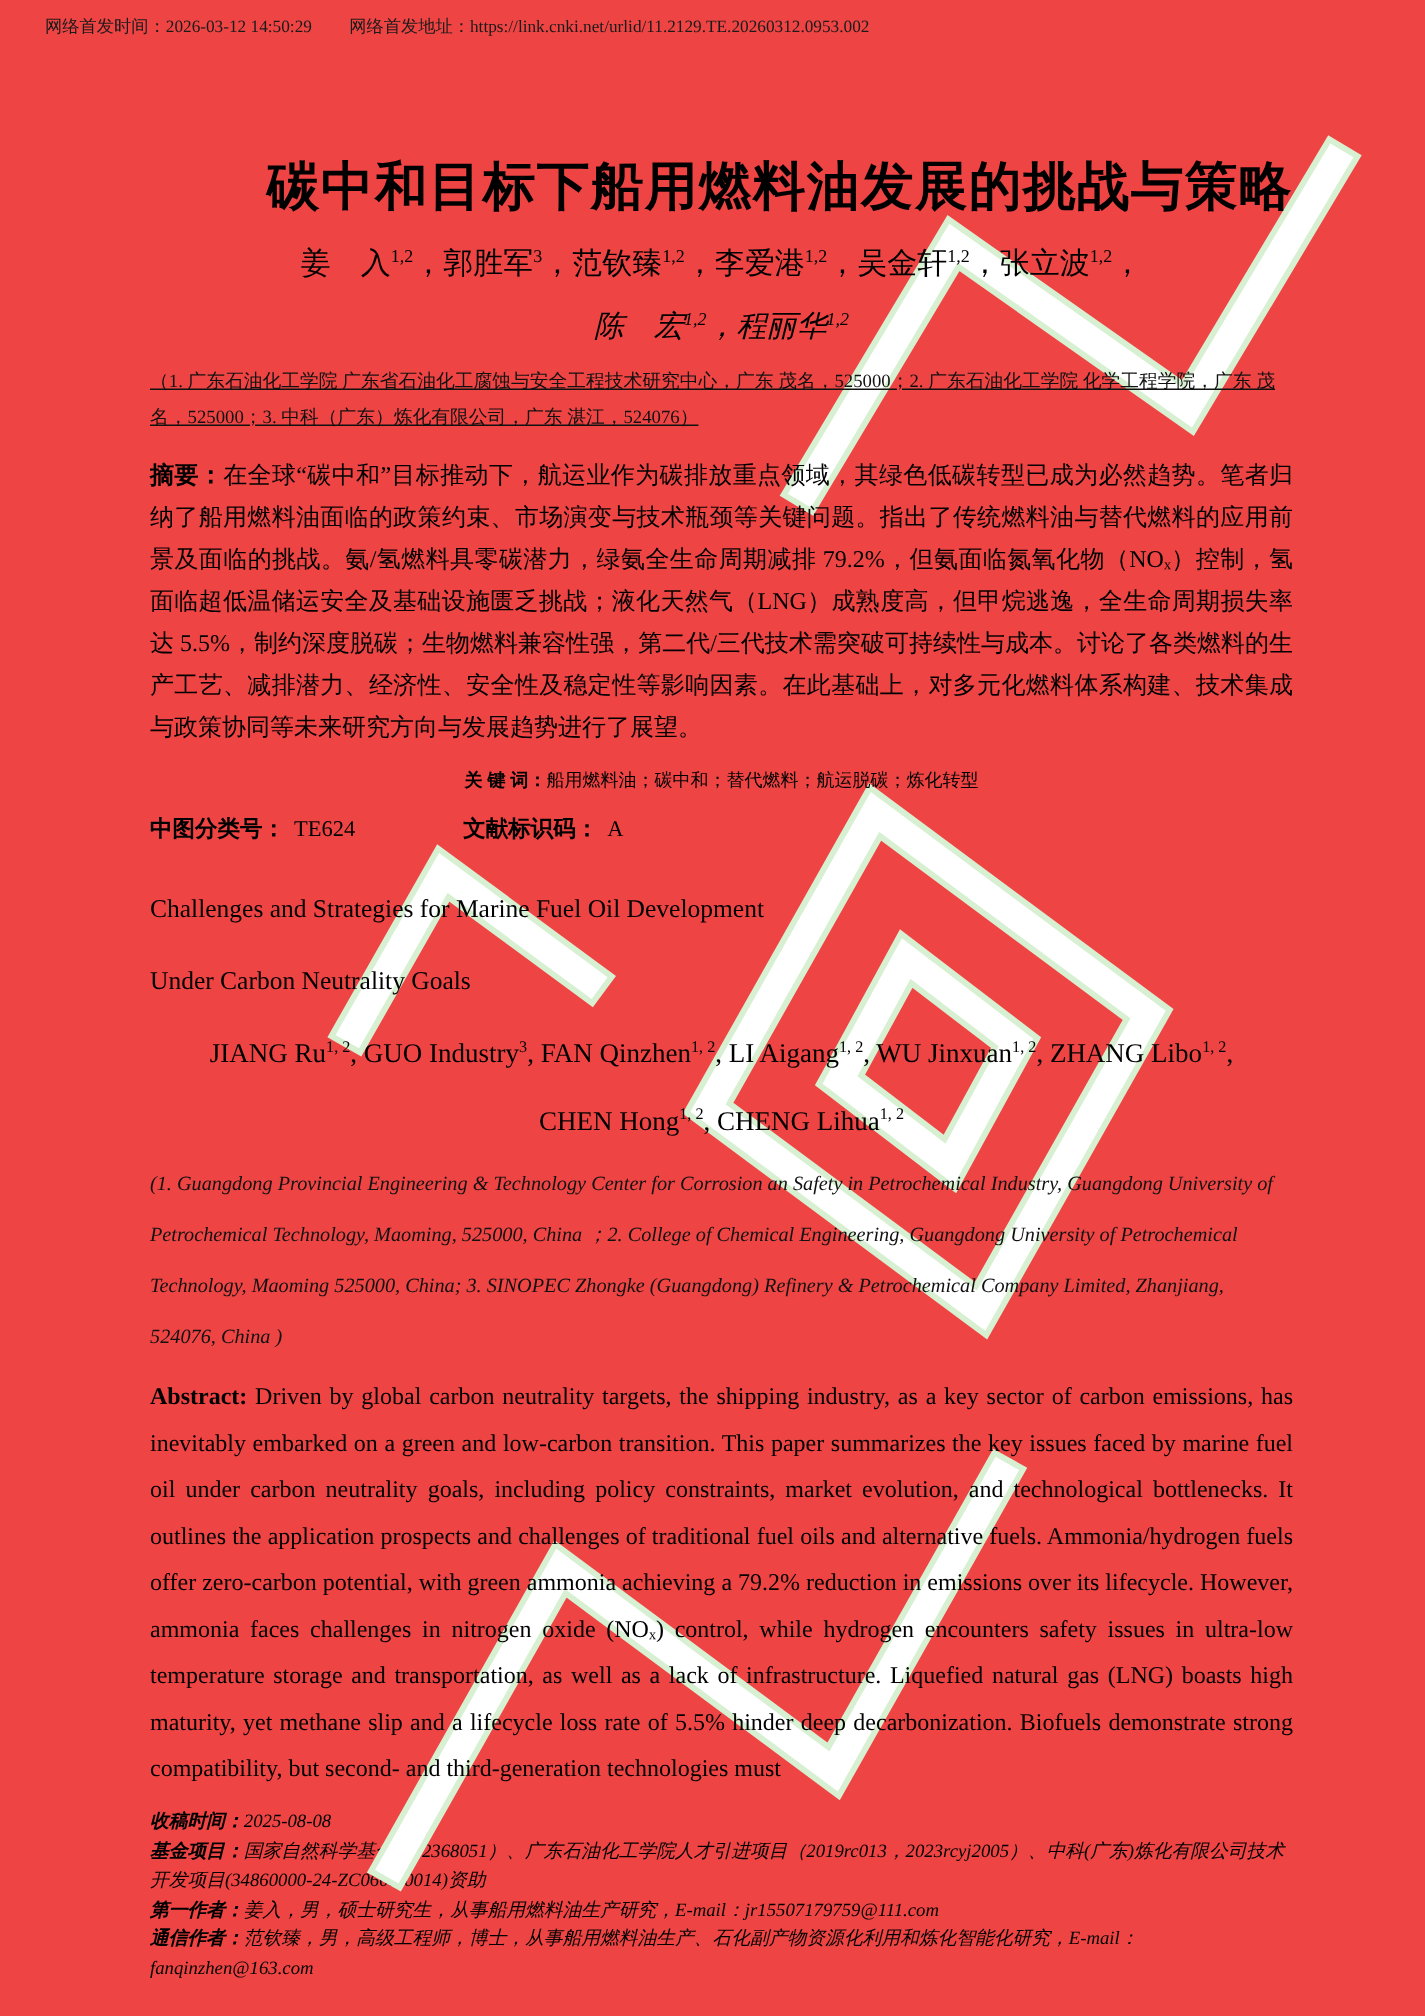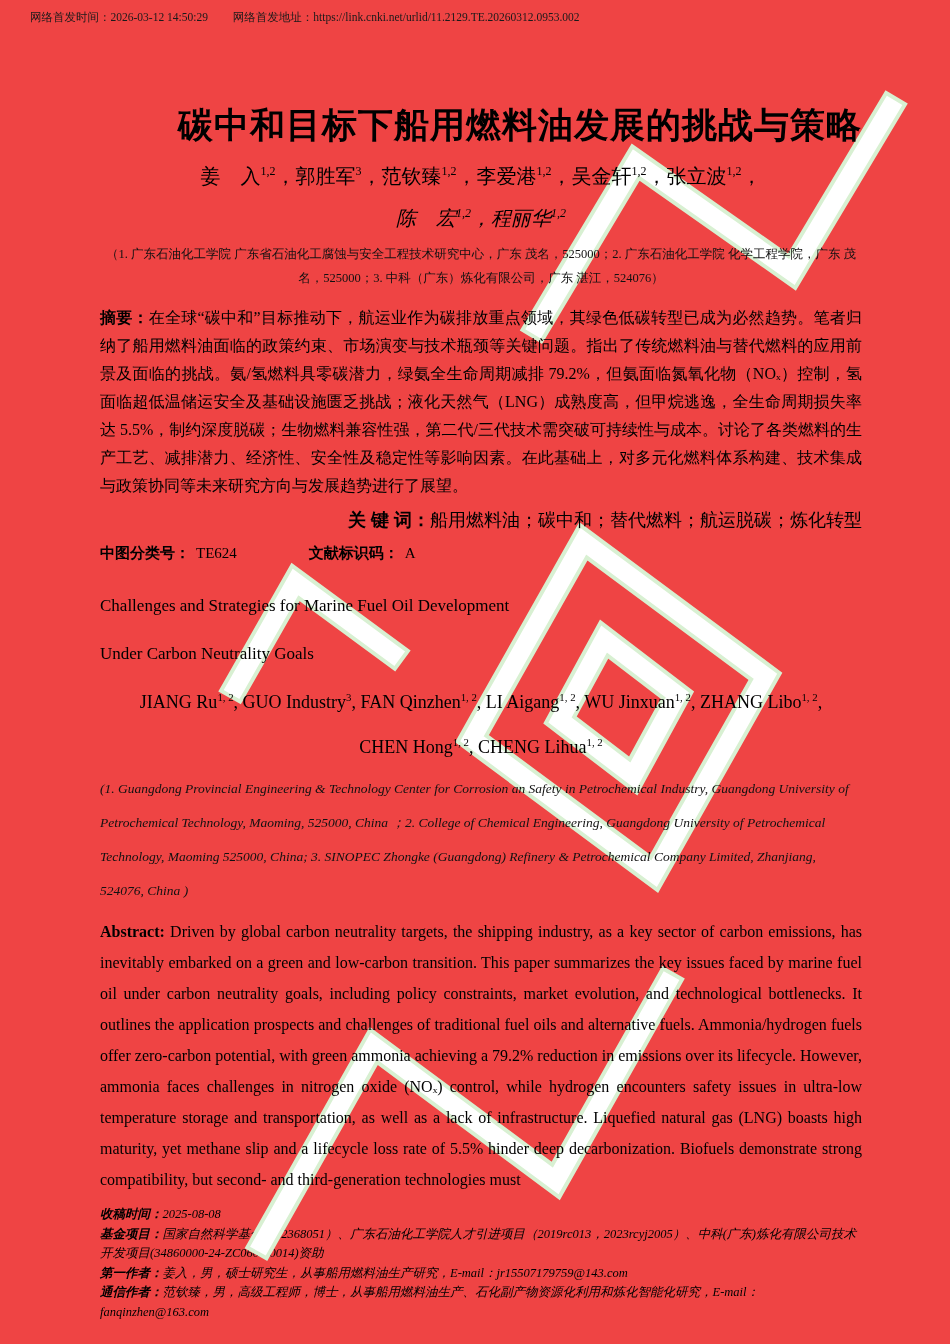--- a/index.html
+++ b/index.html
@@ -27,27 +27,27 @@
 
   h1.title-cn{
     margin:104px 0 0 0;
     font-size:35px;line-height:42px;font-weight:bold;
     text-align:right;letter-spacing:1px;
     font-family:"Liberation Sans","DejaVu Sans",sans-serif;
   }
   .authors-cn{margin:16px 0 0 0;font-size:20px;line-height:28px;text-align:center;}
   .authors-cn.second{margin-top:14px;font-style:italic;}
   .authors-cn sup,.authors-en sup{font-size:0.6em;line-height:0;}
-  .affil-cn{margin:10px 0 0 0;font-size:12.5px;line-height:24px;text-align:center;color:#111;}
+  .affil-cn{margin:10px 0 0 0;font-size:12.5px;line-height:24px;color:#111;text-decoration:underline;}
 
   .abstract-cn{margin:14px 0 0 0;font-size:16px;line-height:28px;text-align:justify;}
   .abstract-cn b,.keywords b,.clc-line b,.fn b{
     font-family:"Liberation Sans","DejaVu Sans",sans-serif;font-weight:bold;
   }
-  .keywords{margin:6px 0 0 0;font-size:18px;line-height:28px;text-align:right;}
+  .keywords{margin:6px 0 0 0;font-size:12px;line-height:28px;text-align:center;}
   .clc-line{margin:8px 0 0 0;font-size:15px;line-height:22px;}
   .clc-line .gap2{margin-left:72px;}
   .clc-line span{margin-left:6px;}
 
   .title-en{
     margin:18px 0 0 0;font-size:17px;line-height:48px;font-weight:normal;
     text-align:left;
   }
   .authors-en{margin:12px 0 0 0;font-size:18px;line-height:25px;text-align:center;}
   .authors-en.second{margin-top:20px;}
@@ -126,17 +126,17 @@
 
     <p class="abstract-en">
       <b>Abstract:</b><span> Driven by global carbon neutrality targets, the shipping industry, as a key sector of carbon emissions, has inevitably embarked on a green and low-carbon transition. This paper summarizes the key issues faced by marine fuel oil under carbon neutrality goals, including policy constraints, market evolution, and technological bottlenecks. It outlines the application prospects and challenges of traditional fuel oils and alternative fuels. Ammonia/hydrogen fuels offer zero-carbon potential, with green ammonia achieving a 79.2% reduction in emissions over its lifecycle. However, ammonia faces challenges in nitrogen oxide (NOₓ) control, while hydrogen encounters safety issues in ultra-low temperature storage and transportation, as well as a lack of infrastructure. Liquefied natural gas (LNG) boasts high maturity, yet methane slip and a lifecycle loss rate of 5.5% hinder deep decarbonization. Biofuels demonstrate strong compatibility, but second- and third-generation technologies must</span>
     </p>
 
   </main>
 
   <footer class="footnotes">
     <p class="fn"><b>收稿时间：</b><span>2025-08-08</span></p>
     <p class="fn"><b>基金项目：</b><span>国家自然科学基金（22368051）、广东石油化工学院人才引进项目（2019rc013，2023rcyj2005）、中科(广东)炼化有限公司技术开发项目(34860000-24-ZC0607-0014)资助</span></p>
-    <p class="fn"><b>第一作者：</b><span>姜入，男，硕士研究生，从事船用燃料油生产研究，E-mail：jr15507179759@143.com</span></p>
+    <p class="fn"><b>第一作者：</b><span>姜入，男，硕士研究生，从事船用燃料油生产研究，E-mail：jr15507179759@111.com</span></p>
     <p class="fn"><b>通信作者：</b><span>范钦臻，男，高级工程师，博士，从事船用燃料油生产、石化副产物资源化利用和炼化智能化研究，E-mail：fanqinzhen@163.com</span></p>
   </footer>
 
 </div>
 
 </body></html>

